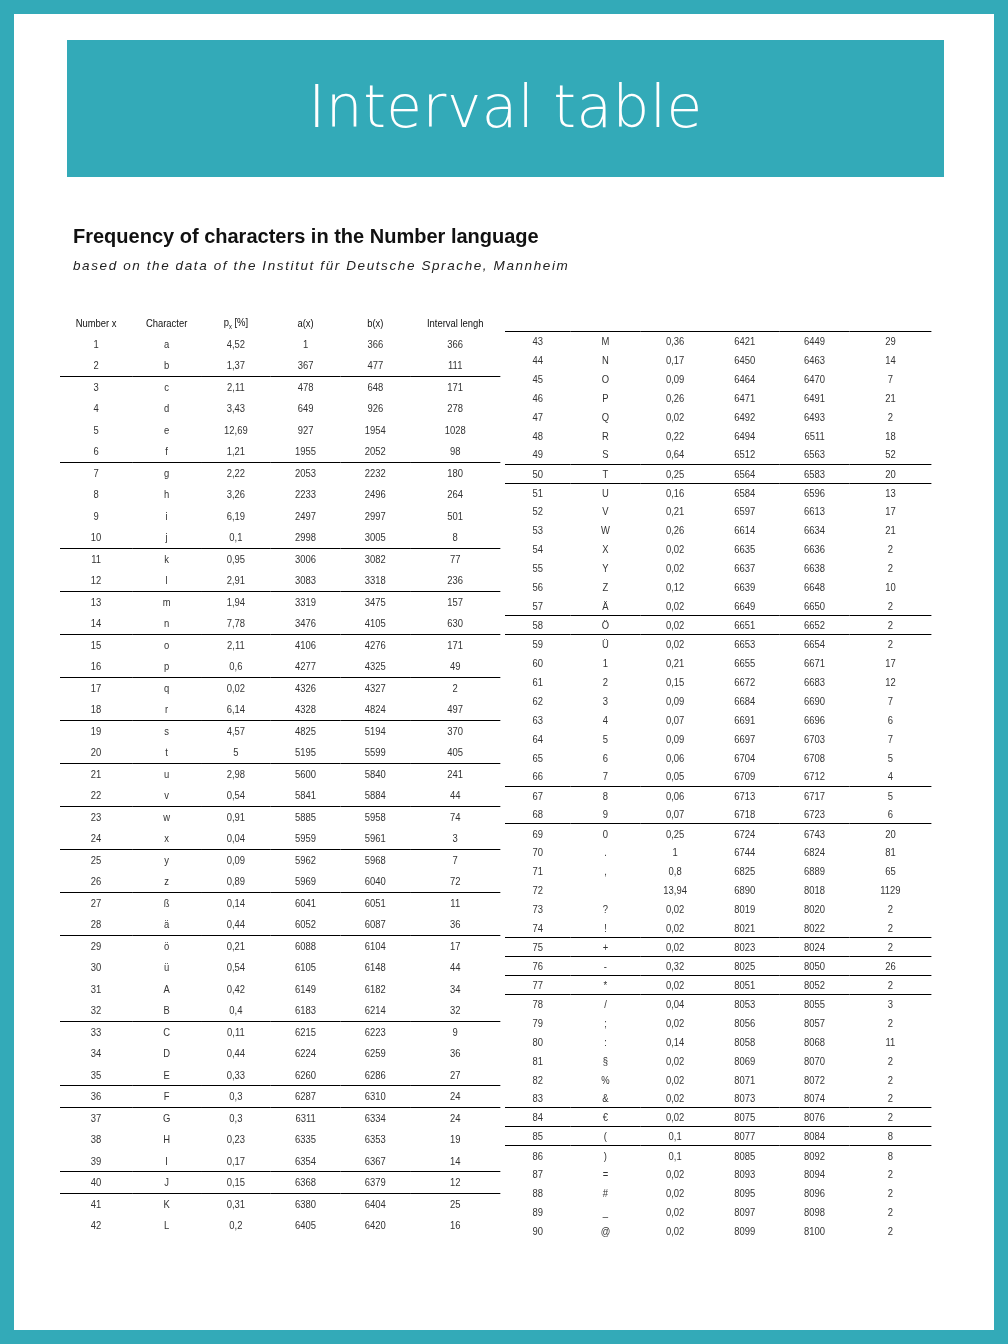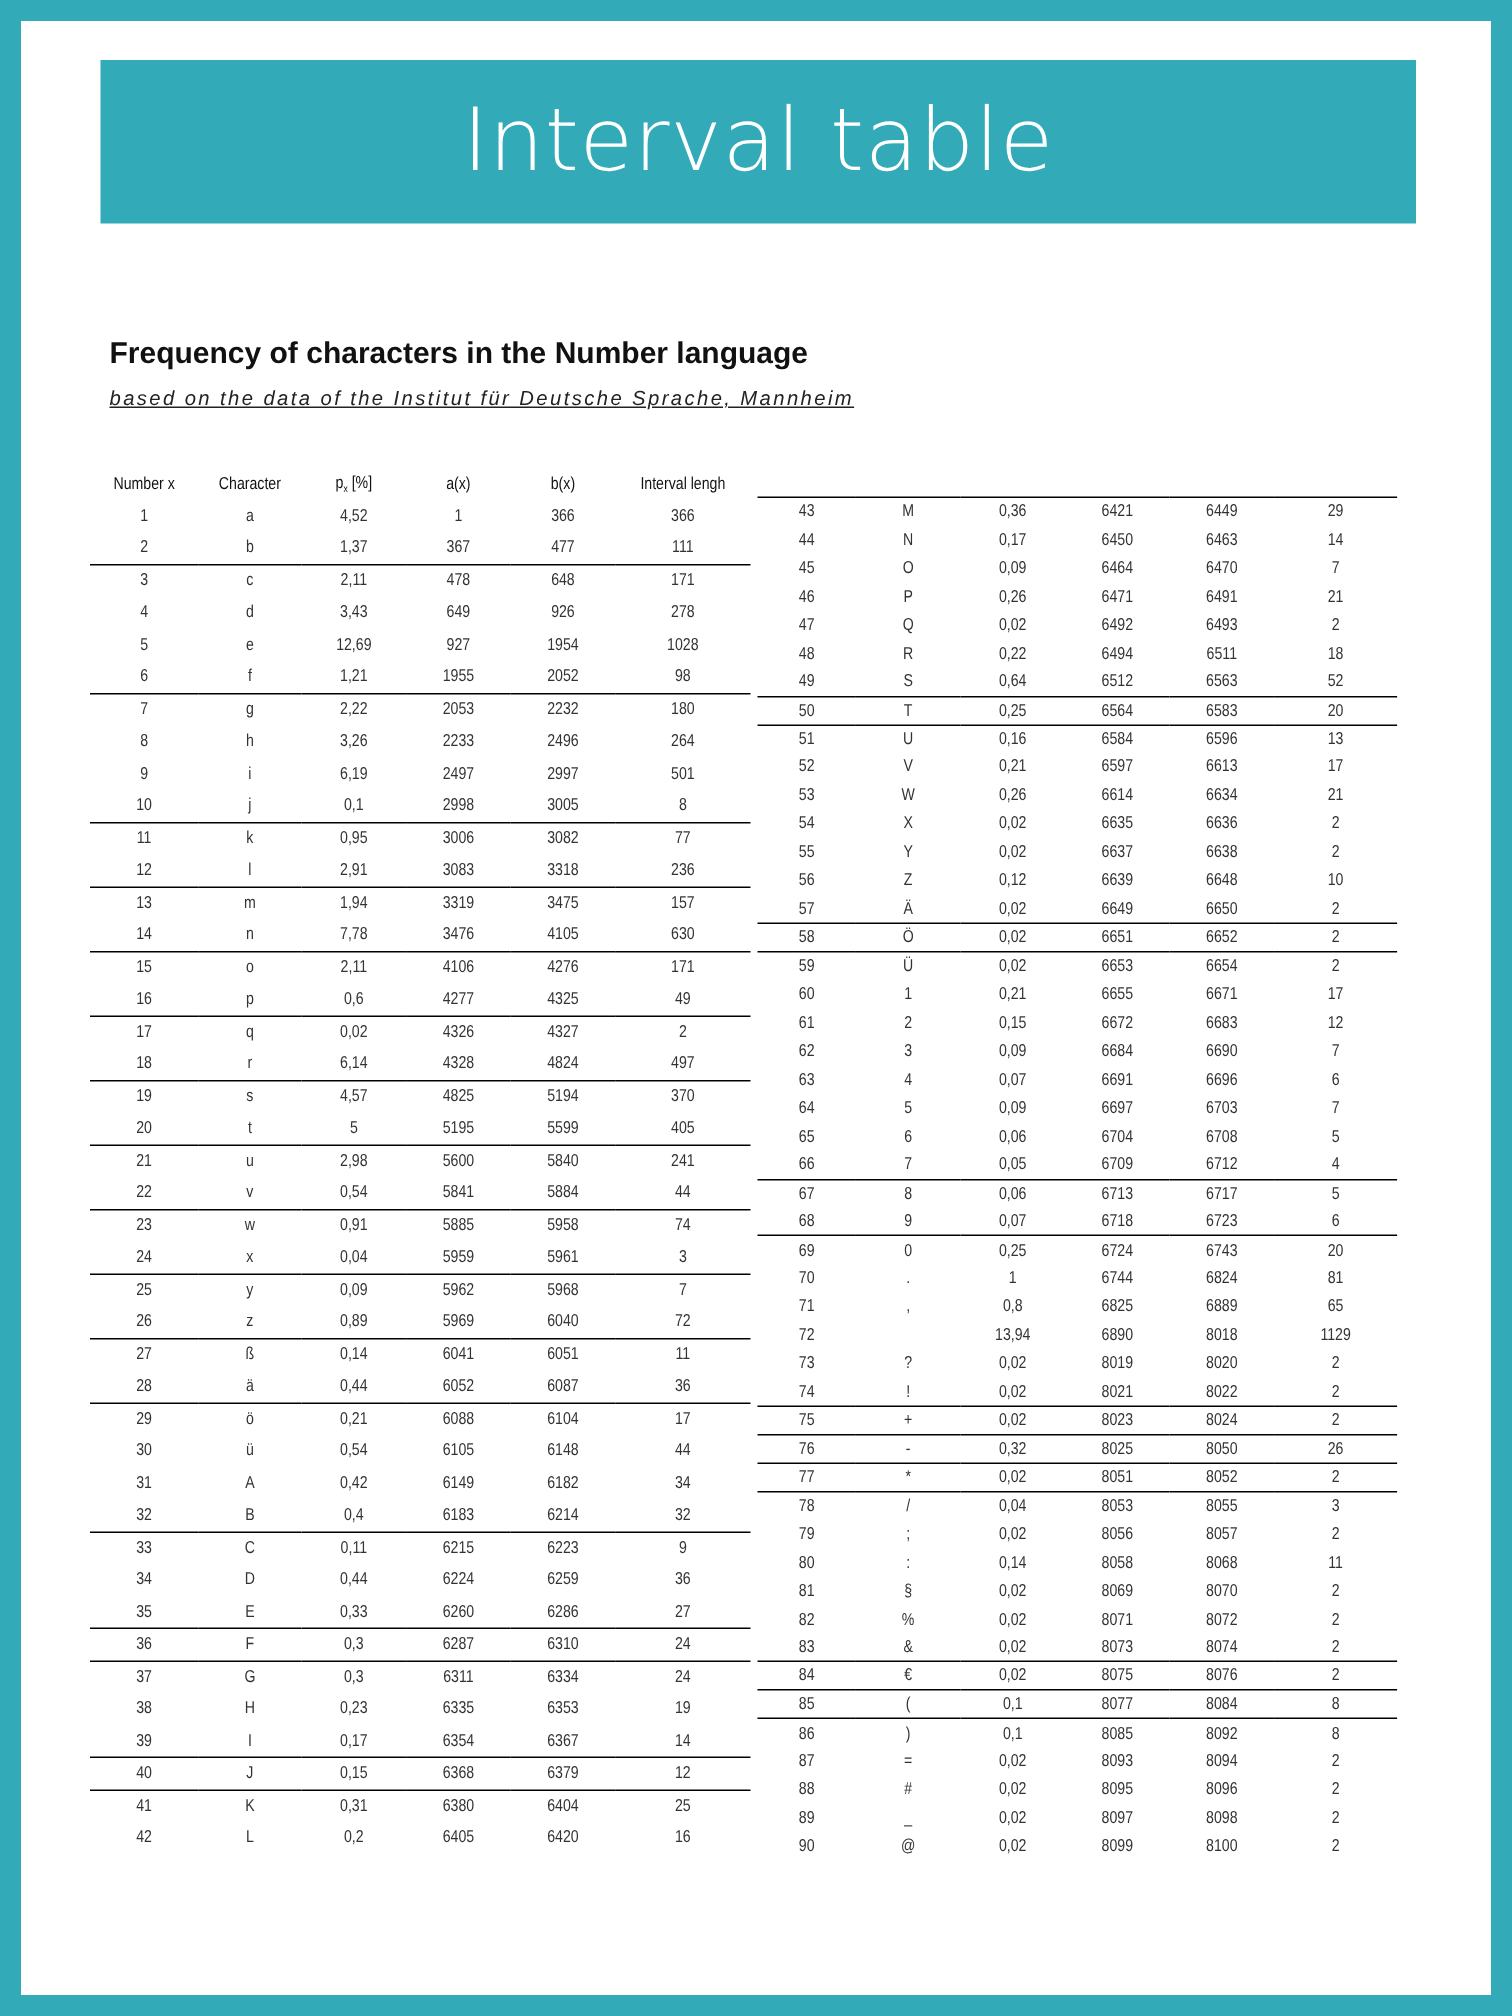--- a/index.html
+++ b/index.html
@@ -12,21 +12,21 @@
   }
   .page {
     position: absolute;
     left: 14px; top: 14px;
     width: 980px; height: 1316px;
     background: #ffffff;
   }
   .header-band {
     position: absolute;
     left: 53px; top: 26px;
-    width: 877px; height: 109px;
+    width: 877px; height: 137px;
     background: #33aab8;
     display: flex; align-items: center; justify-content: center;
   }
   .header-title {
     color: #ffffff;
     font-family: "DejaVu Sans", sans-serif;
     font-weight: 200;
     font-size: 58px;
     letter-spacing: 0.5px;
     margin-top: -4px;
@@ -38,21 +38,20 @@
     font-weight: bold;
     color: #111;
   }
   .source {
     position: absolute;
     left: 59px; top: 244px;
     font-size: 13.5px;
     font-style: italic;
     letter-spacing: 1.6px;
     color: #222;
-    text-decoration: underline;
   }
   table {
     position: absolute;
     border-collapse: collapse;
     font-family: "Liberation Sans", sans-serif;
     font-size: 11.5px;
     color: #333;
     transform: scaleX(0.82);
     transform-origin: left top;
   }

